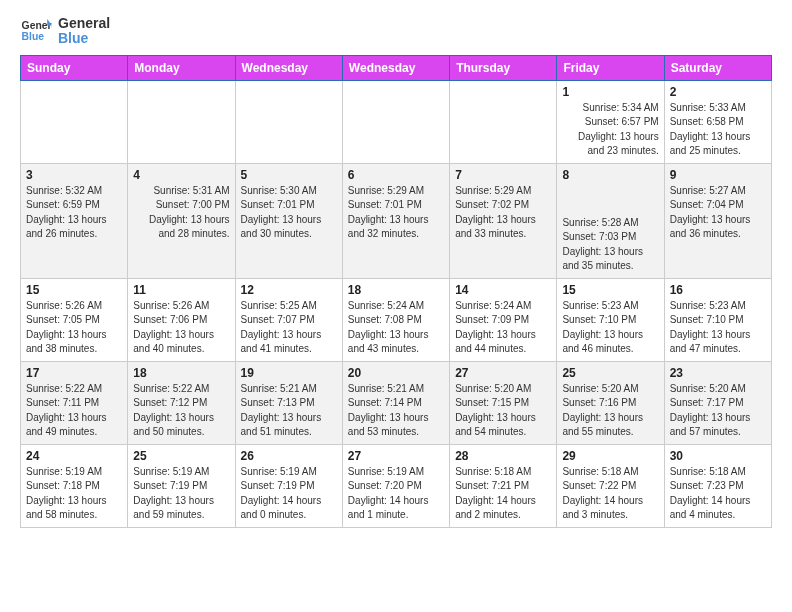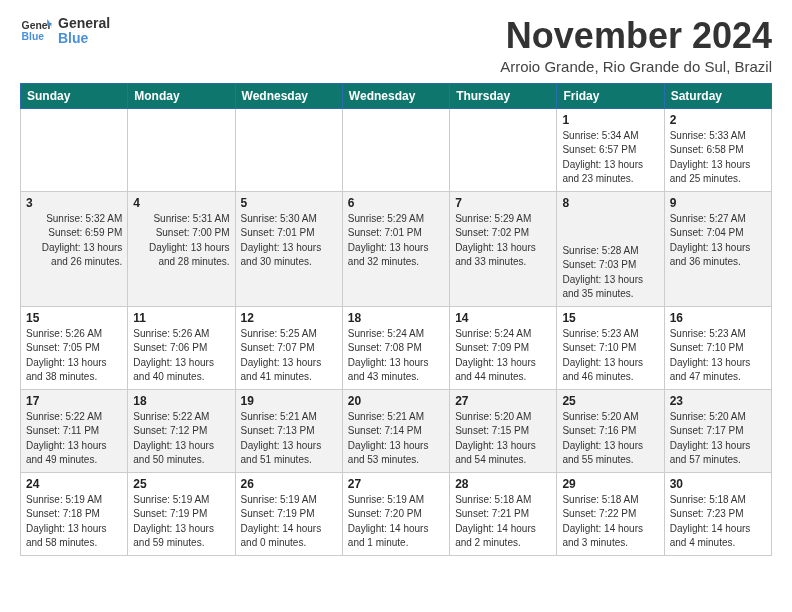--- a/index.html
+++ b/index.html
@@ -39,21 +39,21 @@
       color: #444;
       margin-top: 2px;
     }
     .calendar-table {
       width: 100%;
       border-collapse: collapse;
       margin-top: 6px;
       font-size: 10.5px;
     }
     .calendar-table th {
-      background: #0f766e;
+      background: #d946ef;
       color: #fff;
       text-align: left;
       padding: 5px 6px;
       font-size: 12px;
       font-weight: bold;
       border: 1px solid #2b6cb0;
     }
     .calendar-table td {
       border: 1px solid #ccc;
       vertical-align: top;
@@ -89,24 +89,20 @@
     <svg class="logo-icon" viewBox="0 0 40 34" xmlns="http://www.w3.org/2000/svg">
       <text x="2" y="14" font-family="Arial" font-weight="bold" font-size="13" fill="#333">General</text>
       <text x="2" y="28" font-family="Arial" font-weight="bold" font-size="13" fill="#4a90d9">Blue</text>
       <polygon points="34,2 40,10 34,10" fill="#4a90d9"></polygon>
     </svg>
     <div style="display:flex; flex-direction:column; line-height:1.1; margin-left:2px;">
       <span style="font-size:14px; font-weight:bold; color:#333;">General</span>
       <span style="font-size:14px; font-weight:bold; color:#4a90d9;">Blue</span>
     </div>
   </div>
-  <div class="title-block">
-    <div class="month-title">November 2024</div>
-    <div class="location-subtitle">Arroio Grande, Rio Grande do Sul, Brazil</div>
-  </div>
 </div>
 
 <table class="calendar-table">
   <thead>
     <tr id="header-row">
     <th>Sunday</th>
         <th>Monday</th>
         <th>Wednesday</th>
         <th>Wednesday</th>
         <th>Thursday</th>
@@ -116,37 +112,37 @@
   </thead>
   <tbody id="calendar-body">
   <tr>
         <td class="empty-cell"></td>
         <td class="empty-cell"></td>
         <td class="empty-cell"></td>
         <td class="empty-cell"></td>
         <td class="empty-cell"></td>
         <td>
           <span class="day-number">1</span>
-          <div class="day-info" style="white-space: pre-line;">Sunrise: 5:34 AM
+          <div class="day-info" style="white-space: pre-line; text-align: right;">Sunrise: 5:34 AM
 Sunset: 6:57 PM
 Daylight: 13 hours
 and 23 minutes.</div>
         </td>
         <td>
           <span class="day-number">2</span>
           <div class="day-info" style="white-space: pre-line;">Sunrise: 5:33 AM
 Sunset: 6:58 PM
 Daylight: 13 hours
 and 25 minutes.</div>
         </td>
       </tr>
       <tr>
         <td>
           <span class="day-number">3</span>
-          <div class="day-info" style="white-space: pre-line; text-align: right;">Sunrise: 5:32 AM
+          <div class="day-info" style="white-space: pre-line;">Sunrise: 5:32 AM
 Sunset: 6:59 PM
 Daylight: 13 hours
 and 26 minutes.</div>
         </td>
         <td>
           <span class="day-number">4</span>
           <div class="day-info" style="white-space: pre-line; text-align: right;">Sunrise: 5:31 AM
 Sunset: 7:00 PM
 Daylight: 13 hours
 and 28 minutes.</div>

